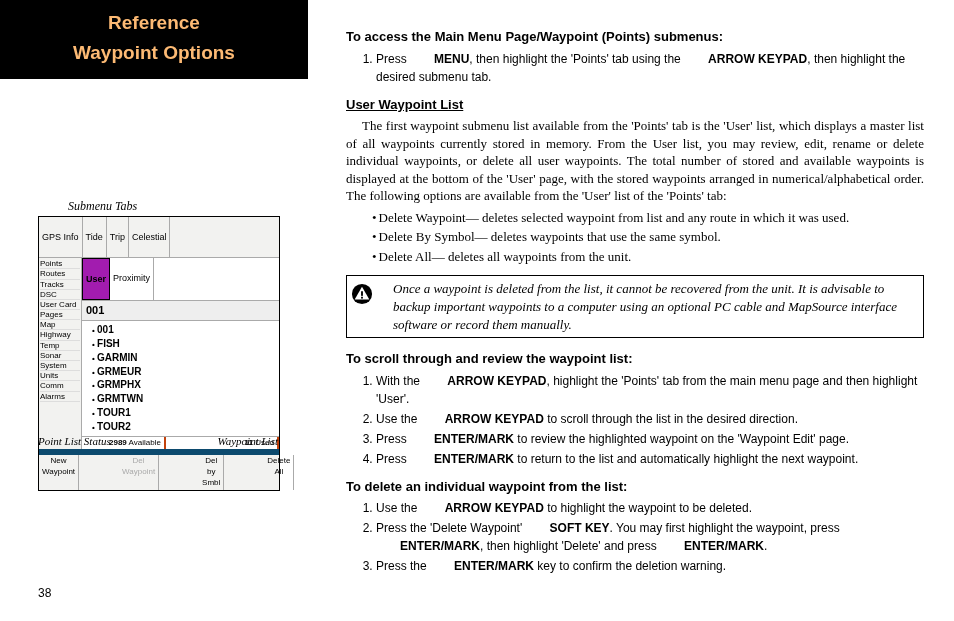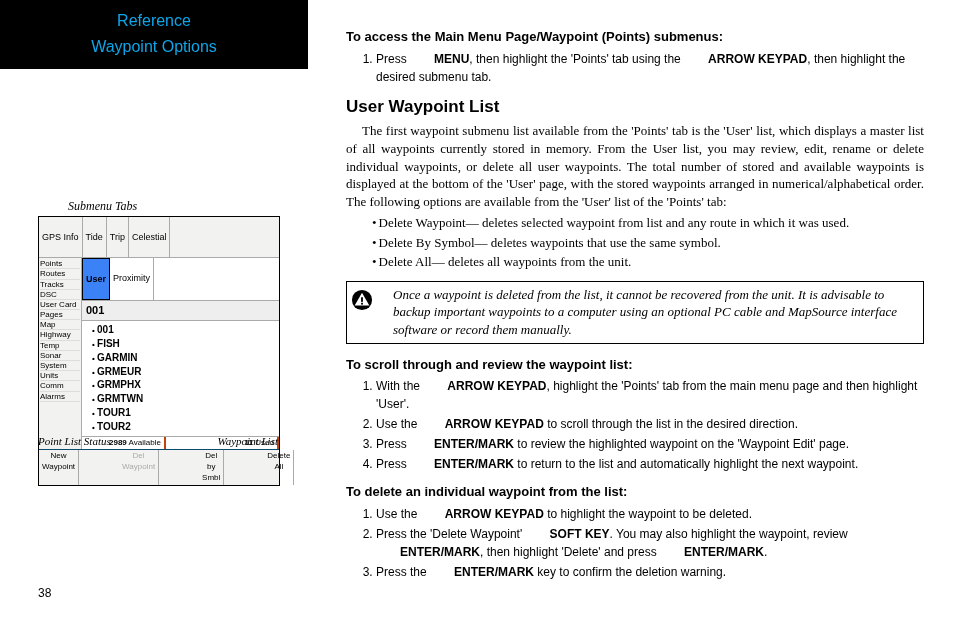--- a/index.html
+++ b/index.html
@@ -25,28 +25,28 @@
     position: relative;
   }
   .right-col {
     flex: 1;
     padding: 20px 30px 0 38px;
     position: relative;
     margin-top: 8px;
   }
   .header-block {
     background: #000;
-    color: #0ea5e9;
+    color: #fdba74;
     padding: 8px 0 10px;
     margin-left: 0;
     width: 100%;
     text-align: center;
     font-family: Arial, Helvetica, sans-serif;
-    font-weight: normal;
-    font-size: 16px;
+    font-weight: bold;
+    font-size: 19px;
     line-height: 1.6;
   }
   .submenu-label {
     font-style: italic;
     font-size: 12px;
     position: absolute;
     top: 198px;
     left: 68px;
   }
   .screenshot-box {
@@ -63,21 +63,21 @@
     display: flex;
     border-bottom: 1px solid #aaa;
   }
   .ss-tab {
     padding: 14px 3px;
     border-right: 1px solid #aaa;
   }
   .ss-tab.active {
     border: 1px solid #000;
     font-weight: bold;
-    background: #3b82f6;
+    background: #a21caf;
   }
   .ss-body {
     display: flex;
   }
   .ss-side {
     width: 40px;
     border-right: 1px solid #aaa;
     font-size: 8px;
     line-height: 1.15;
     padding: 1px;
@@ -102,21 +102,21 @@
   }
   .ss-wplist div::before { content: "• "; font-size: 8px; }
   .ss-status {
     display: flex;
     border-top: 1px solid #aaa;
     font-size: 8px;
   }
   .ss-status > div { padding: 1px 3px; border-right: 2px solid #c2410c; }
   .ss-btns {
     display: flex;
-    border-top: 1px solid #0c4a6e;
+    border-top: 6px solid #0c4a6e;
     font-size: 8px;
     gap: 40px;
   }
   .ss-btns > div { padding: 1px 3px; border-right: 1px solid #aaa; flex: 1; text-align: center; }
   .ss-btns > div.disabled { color: #aaa; }
   .caption-row {
     position: absolute;
     top: 434px;
     left: 38px;
     width: 240px;
@@ -144,21 +144,22 @@
     font-family: Arial, Helvetica, sans-serif;
     font-size: 12px;
     margin: 0 0 10px;
     padding-left: 30px;
     line-height: 1.5;
   }
   ol.steps li { margin-bottom: 2px; }
   .sec-heading {
     font-family: Arial, Helvetica, sans-serif;
     font-weight: bold;
-    font-size: 17px;
+    font-size: 13px;
+    text-decoration: underline;
     margin: 2px 0 4px;
   }
   .body-para {
     font-size: 13px;
     margin: 0 0 4px;
     text-align: justify;
   }
   .body-para.first { text-indent: 16px;}
   .bullet-line {
     font-size: 13px;
@@ -289,18 +290,18 @@
     <ol class="steps">
       <li><span>With the </span><span class="bold">ARROW KEYPAD</span><span>, highlight the 'Points' tab from the main menu page and then highlight 'User'.</span></li>
       <li><span>Use the </span><span class="bold">ARROW KEYPAD</span><span> to scroll through the list in the desired direction.</span></li>
       <li><span>Press </span><span class="bold">ENTER/MARK</span><span> to review the highlighted waypoint on the 'Waypoint Edit' page.</span></li>
       <li><span>Press </span><span class="bold">ENTER/MARK</span><span> to return to the list and automatically highlight the next waypoint.</span></li>
     </ol>
 
     <p class="section-lead">To delete an individual waypoint from the list:</p>
     <ol class="steps">
       <li><span>Use the </span><span class="bold">ARROW KEYPAD</span><span> to highlight the waypoint to be deleted.</span></li>
-      <li><span>Press the 'Delete Waypoint' </span><span class="bold">SOFT KEY</span><span>. You may also highlight the waypoint, review </span><span class="bold">ENTER/MARK</span><span>, then highlight 'Delete' and press </span><span class="bold">ENTER/MARK</span><span>.</span></li>
+      <li><span>Press the 'Delete Waypoint' </span><span class="bold">SOFT KEY</span><span>. You may first highlight the waypoint, press </span><span class="bold">ENTER/MARK</span><span>, then highlight 'Delete' and press </span><span class="bold">ENTER/MARK</span><span>.</span></li>
       <li><span>Press the </span><span class="bold">ENTER/MARK</span><span> key to confirm the deletion warning.</span></li>
     </ol>
 
   </div>
 </div>
 
 </body></html>

